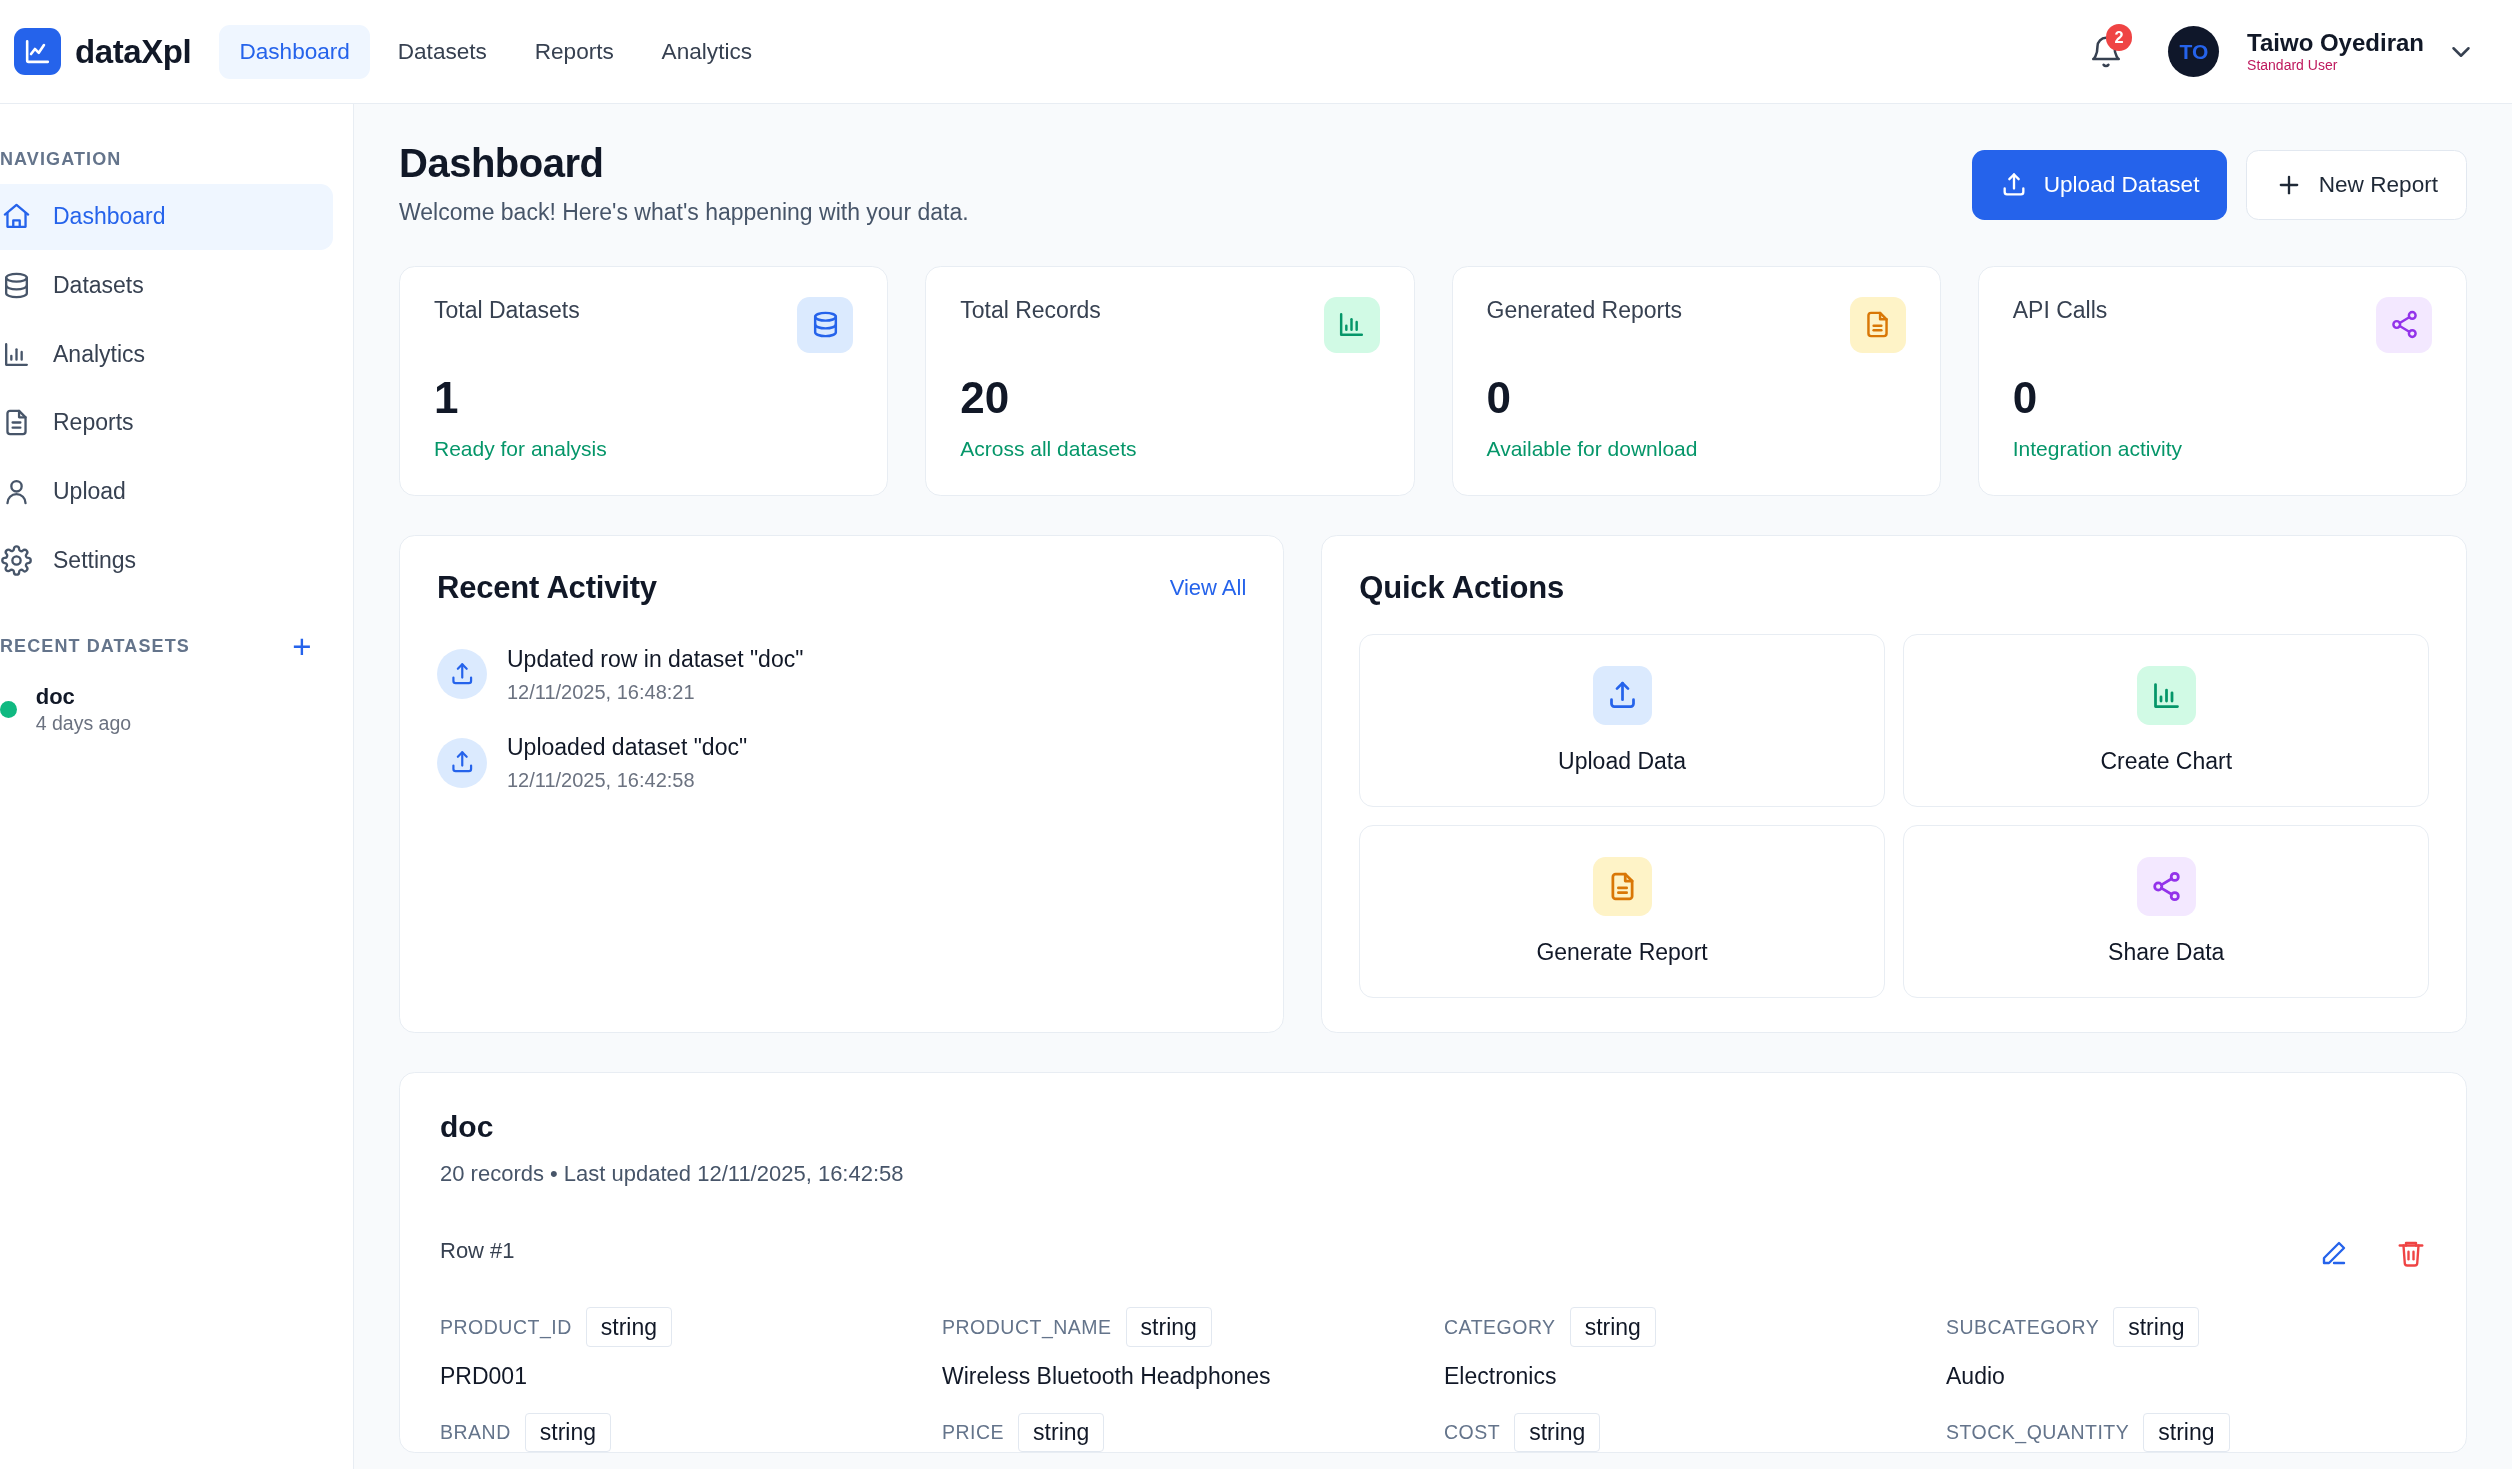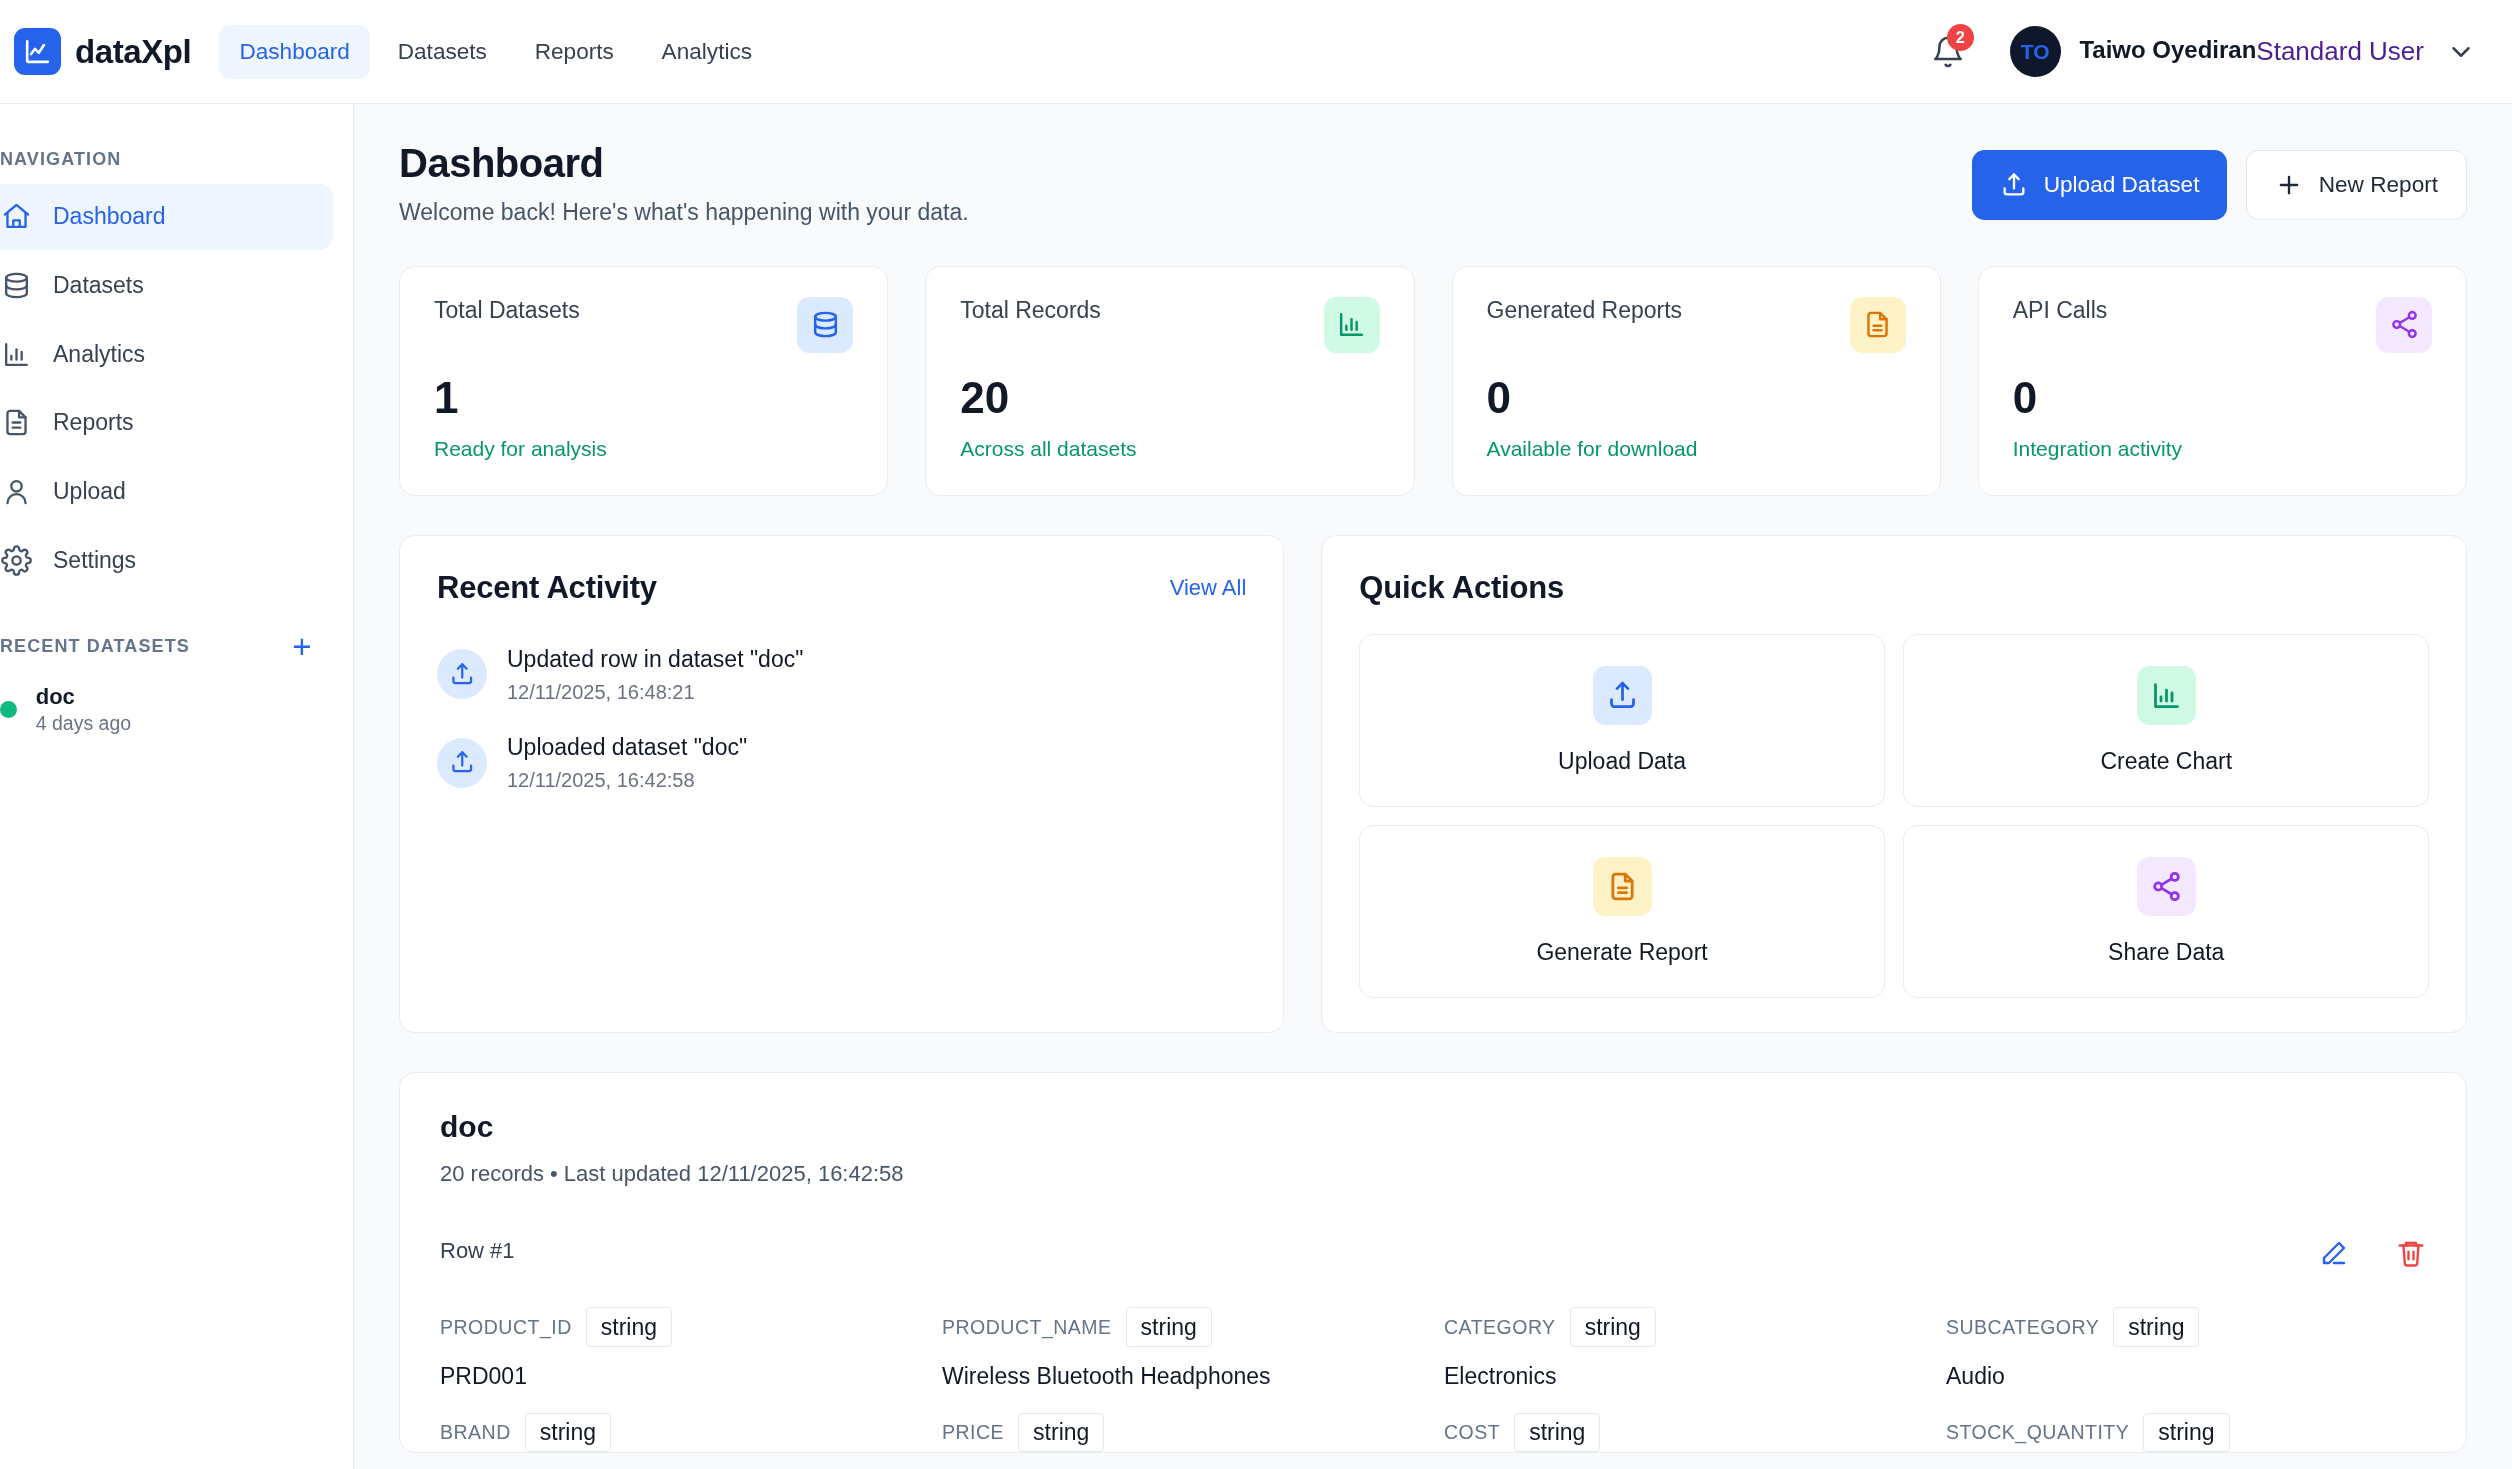--- a/index.html
+++ b/index.html
@@ -40,23 +40,23 @@
   .badge {
     position:absolute; top:1.6px; right:3.1px; background:#ef4444; color:#fff;
     border-radius:777px; min-width:26.5px; height:26.5px; font-size:16.3px; font-weight:700;
     display:flex; align-items:center; justify-content:center; padding:0 6.2px;
   }
   .avatar {
     width:51px; height:51px; border-radius:777px; background:#0f172a; color:#2563eb;
     display:flex; align-items:center; justify-content:center; font-size:21px; font-weight:600;
     margin-right: 18.7px;
   }
-  .userblock { display:flex; flex-direction:row; justify-content:space-between; margin-right: 22px; }
+  .userblock { display:flex; flex-direction:column; justify-content:space-between; margin-right: 22px; margin-left: 9px; }
   .user-name { font-size:24px; font-weight:700; color:#111827; line-height:1.18; white-space:nowrap;}
-  .user-role { font-size:26px; color:#4c1d95; line-height:1.2; }
+  .user-role { font-size:14px; color:#be185d; line-height:1.2; }
   .chev { width:30px;height:30px; cursor:pointer; }
 
   
   .body { flex:1; display:flex; min-height:0; }
 
   
   .sidebar {
     width: 354px; min-width:354px; background:#ffffff; border-right:1.6px solid #e8edf3;
     padding-top: 28px; overflow:hidden; position:relative;
   }

